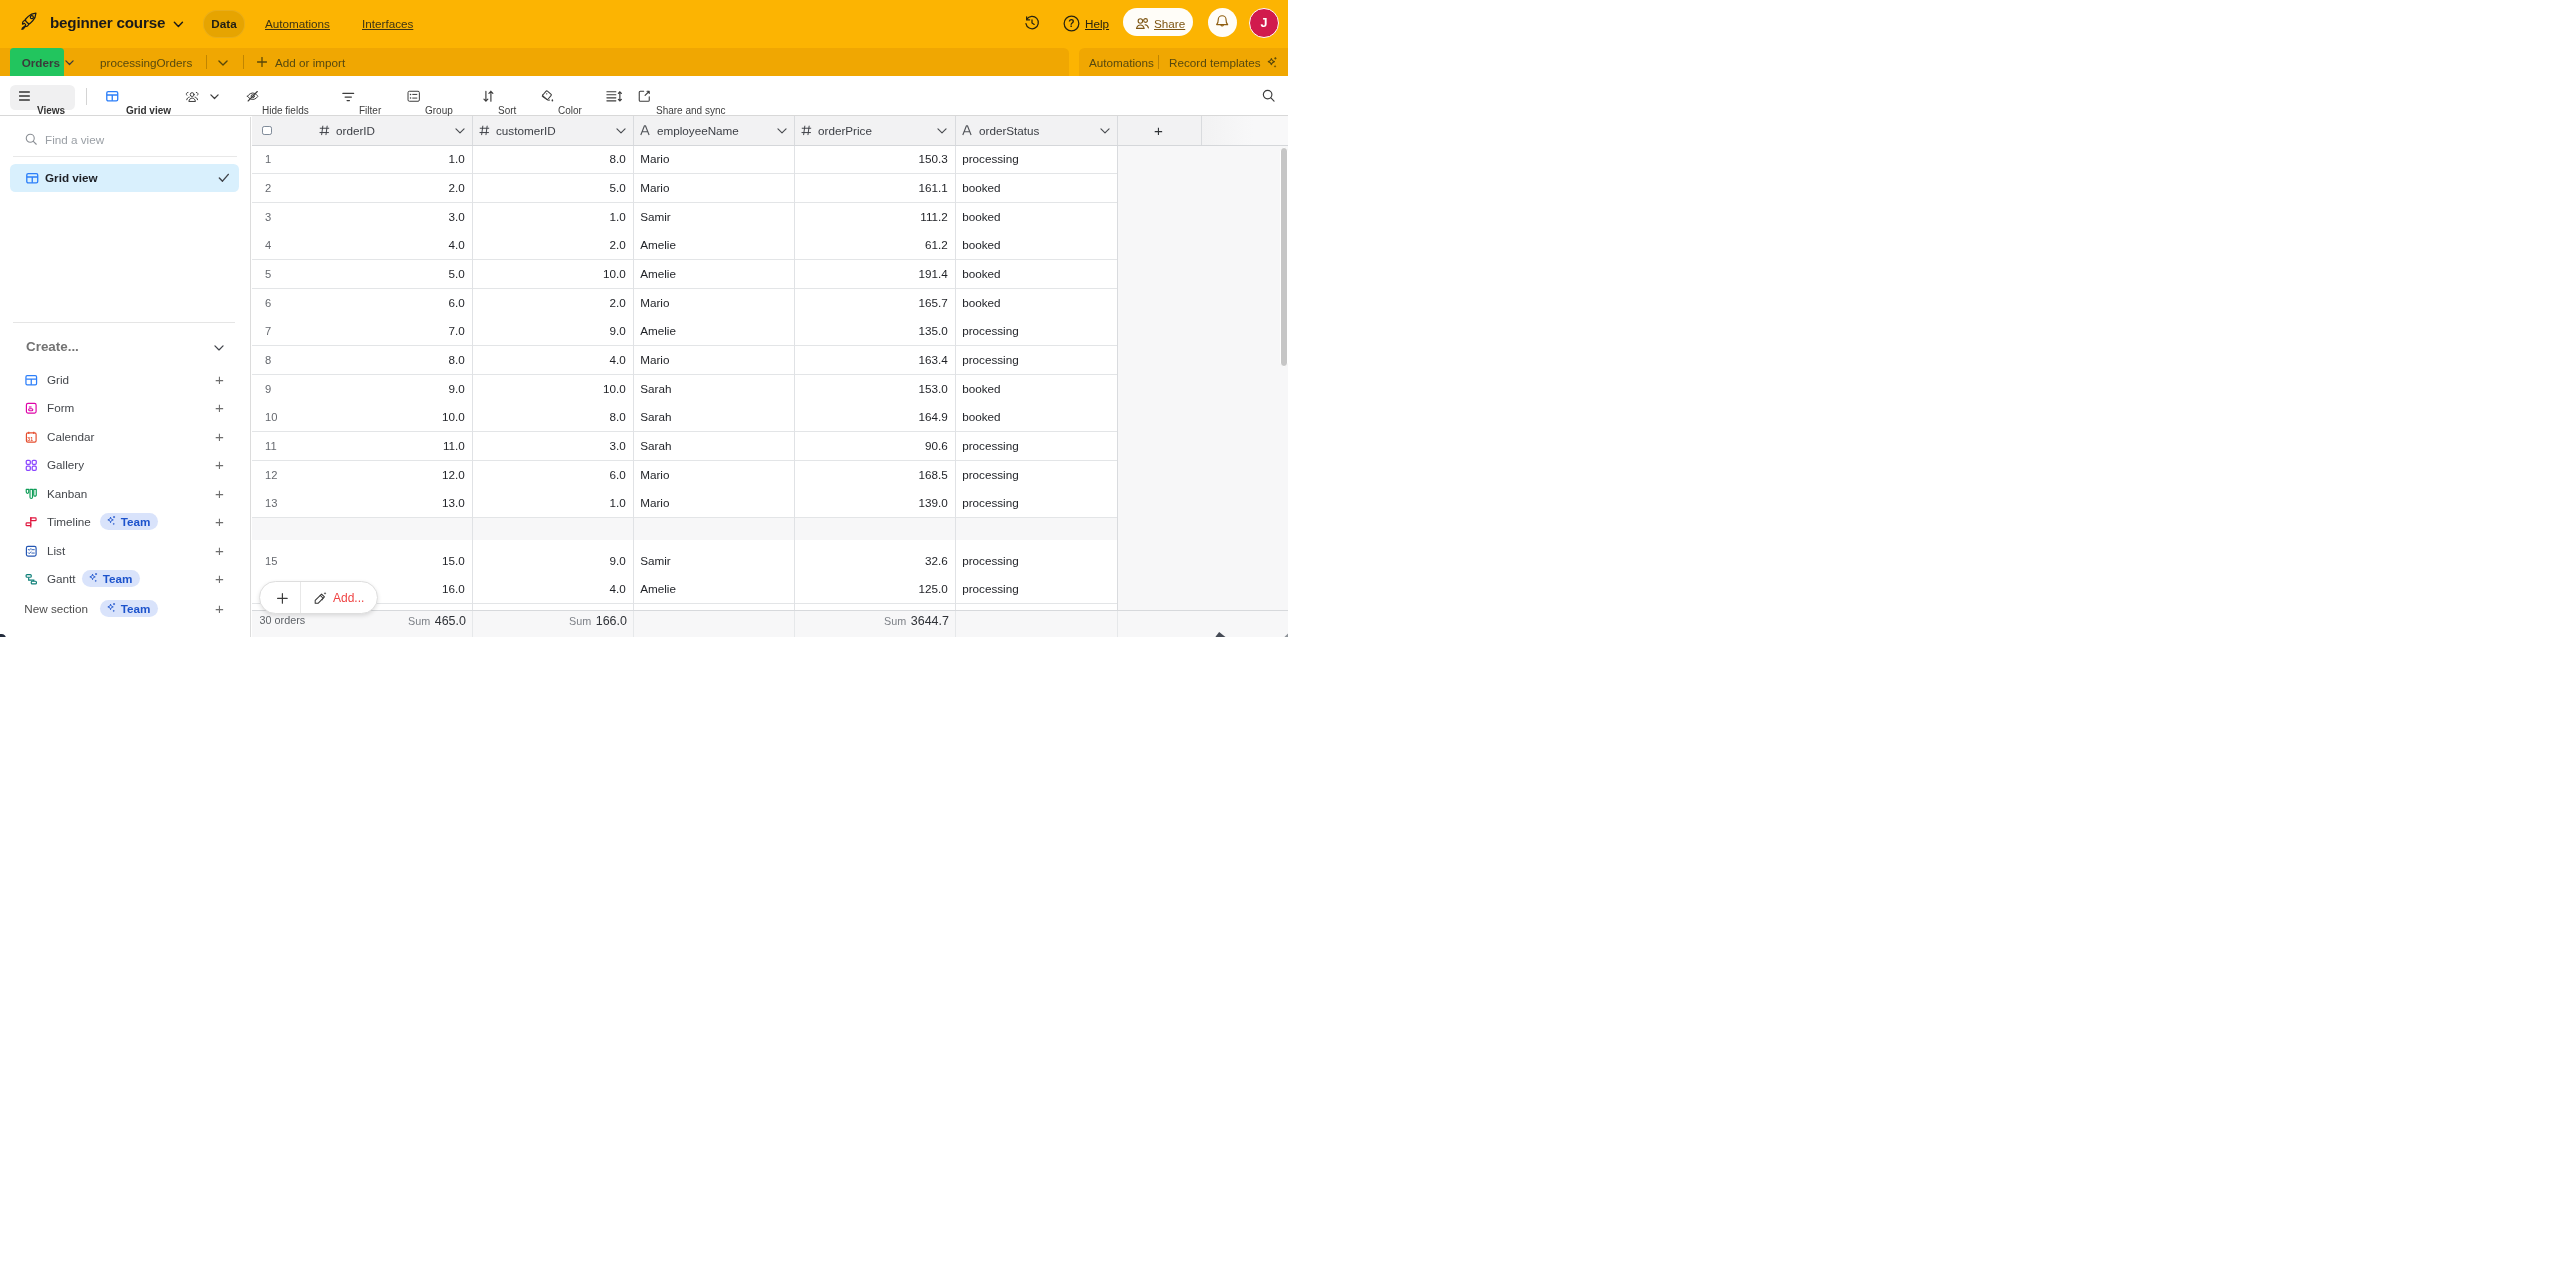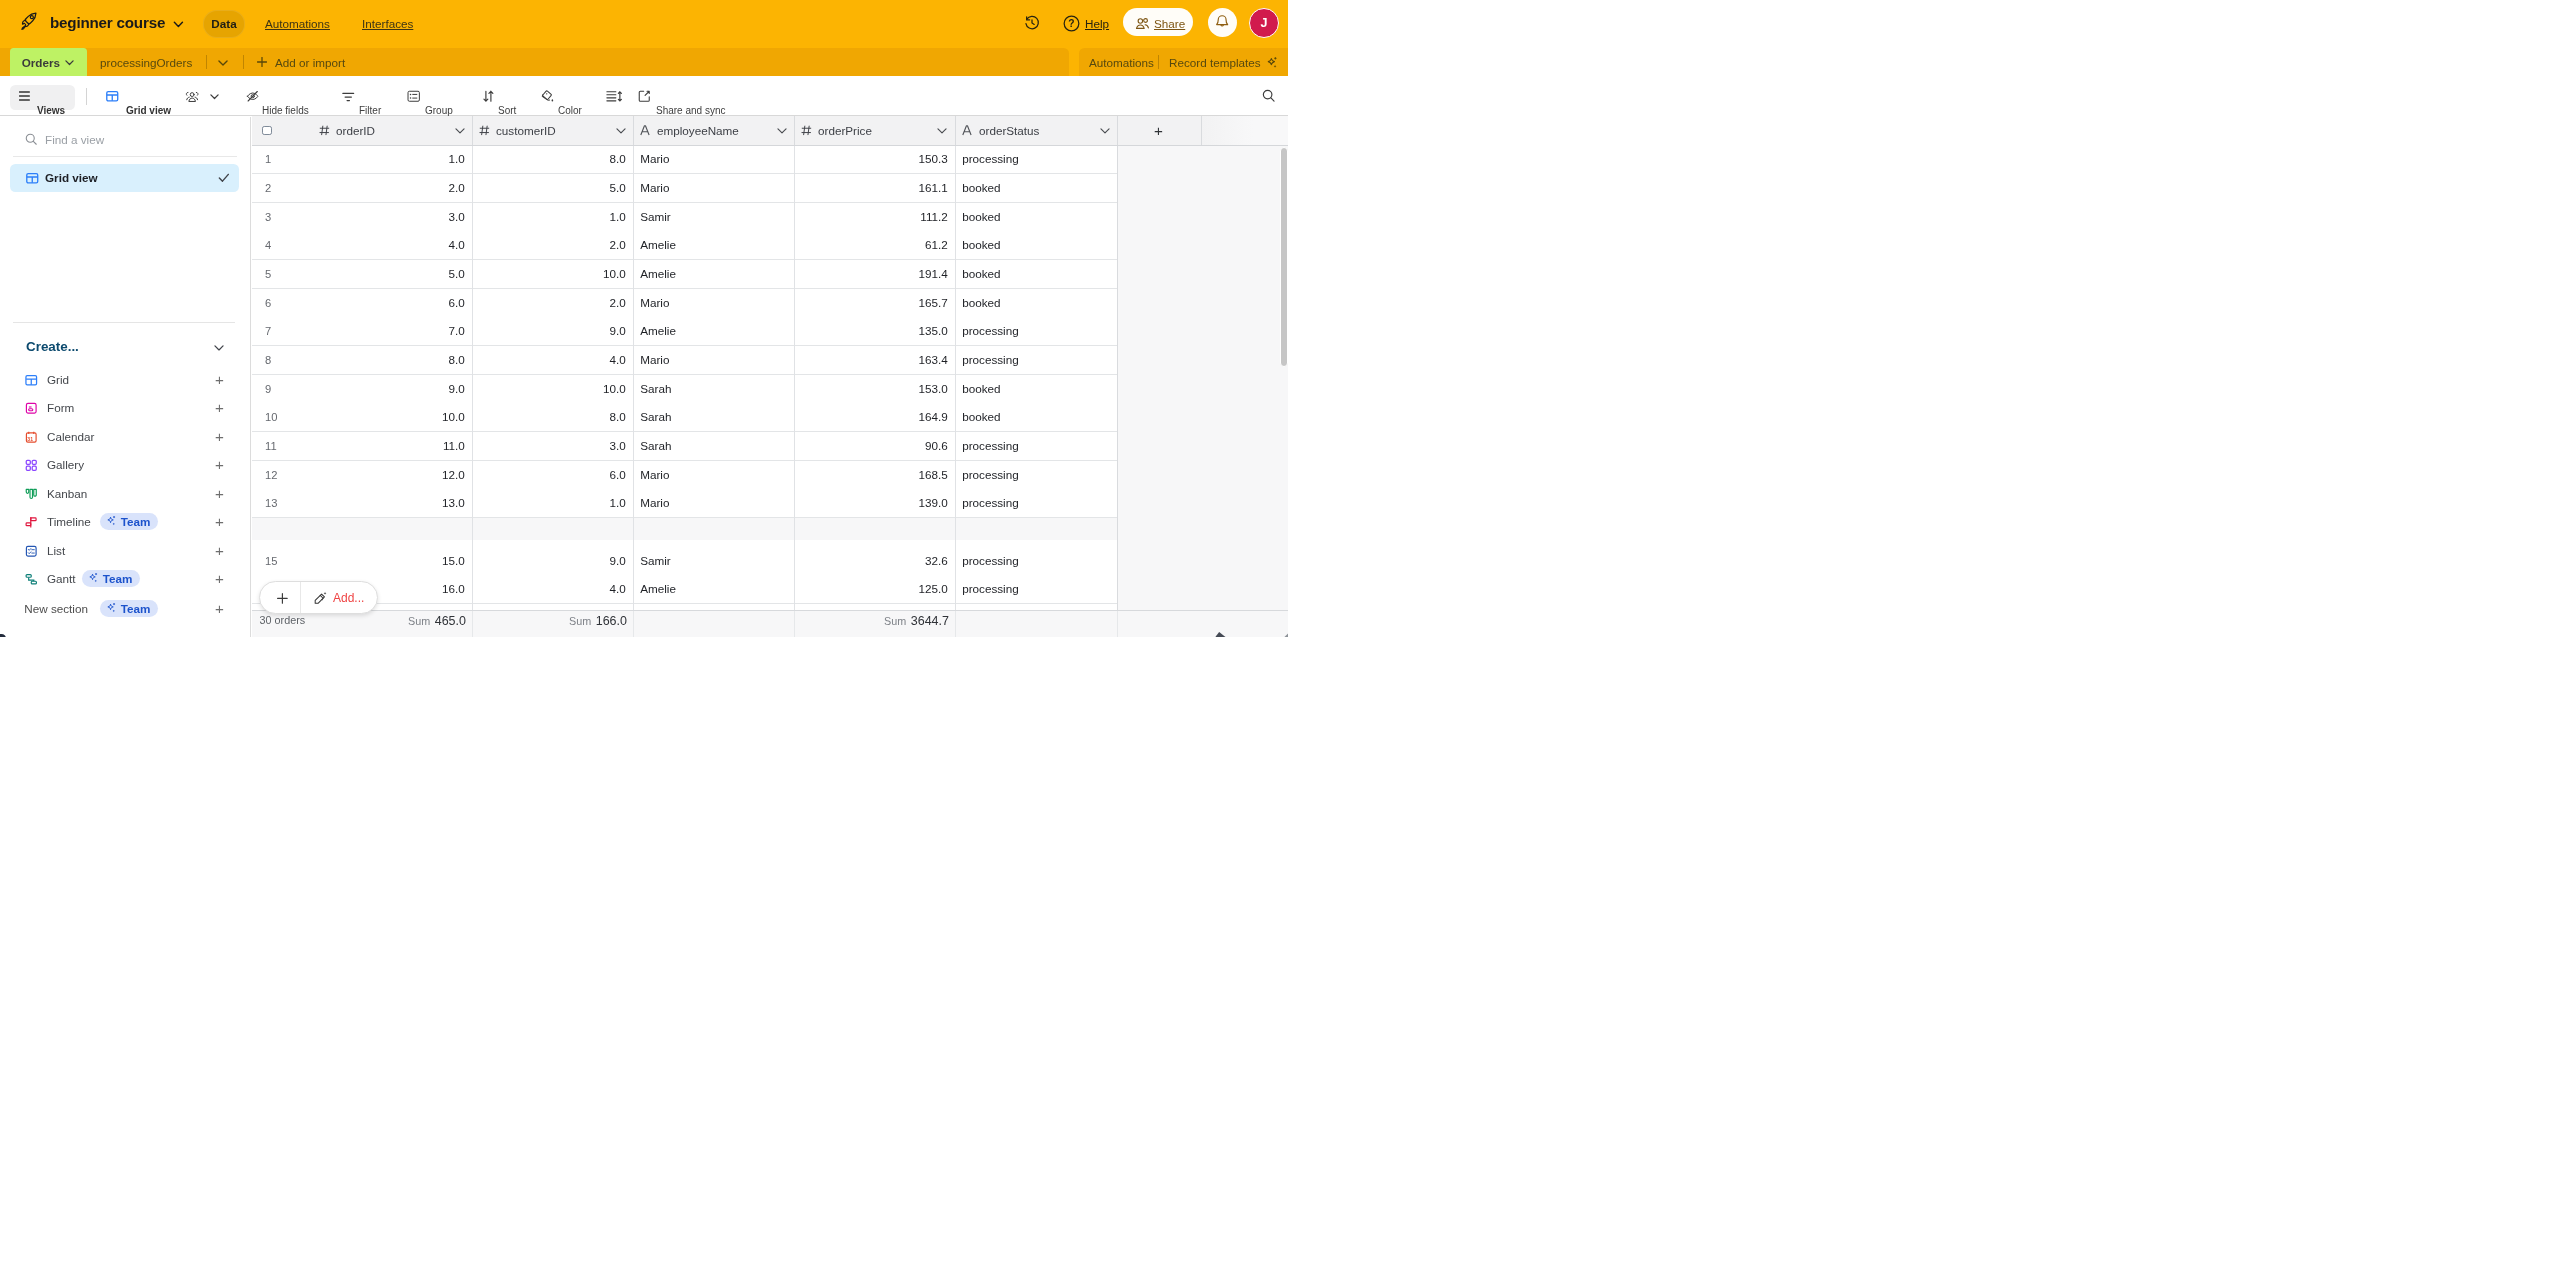--- a/index.html
+++ b/index.html
@@ -5,21 +5,21 @@
 #page { position:relative; width:1288px; height:637px; background:#fff; overflow:hidden; }
 .abs { position:absolute; }
 #topbar { position:absolute; left:0; top:0; width:1288px; height:48px; background:#fcb402; }
 #topbar .title { position:absolute; left:50px; top:14.3px; font-size:15.2px; font-weight:700; color:#1a1a1a; letter-spacing:-0.2px; }
 .tbitem { position:absolute; top:0; height:48px; line-height:48px; font-size:11.7px; color:#3d3414;text-decoration:underline; }
 #datapill { position:absolute; left:203px; top:10px; width:42px; height:28px; border-radius:14.3px; background:rgba(0,0,0,0.085); box-shadow:inset 0 0 0 0.9px rgba(255,255,255,0.10); text-align:center; line-height:28px; font-size:11.7px; font-weight:700; color:#1f1d15; }
 .whitepill { position:absolute; background:#fffdf8; border-radius:14.3px; }
 .circle { position:absolute; width:29px; height:29px; border-radius:50%; background:#fffdf8; top:8px; }
 #tabrow { position:absolute; left:0; top:48px; width:1288px; height:29px; background:#fcb402; }
 .tabcard { position:absolute; top:0; height:29px; background:#f0a702; }
-#orderstab { position:absolute; left:10px; top:0; width:77px; height:29px; background:#bef264; border-radius:3.6px 3.6px 0 0; }
+#orderstab { position:absolute; left:10px; top:0; width:54px; height:29px; background:#22c55e; border-radius:3.6px 3.6px 0 0; }
 #orderstab .t { position:absolute; left:11.7px; top:0; line-height:29px; font-size:11.7px; font-weight:700; color:#3b3b3b; }
 .tabtxt { position:absolute; top:0; height:29px; line-height:29px; font-size:11.7px; color:#57490f; }
 .tdiv { position:absolute; top:7.2px; width:0.9px; height:14.3px; background:rgba(0,0,0,0.20); }
 #toolbar { position:absolute; left:0; top:76px; width:1288px; height:40px; background:#fff; border-bottom:0.9px solid #d8d8d8; }
 #viewsbtn { position:absolute; left:10px; top:8.5px; width:65px; height:25px; background:#f0f0f1; border-radius:5.4px; }
 .tlitem { position:absolute; top:15px; height:39px; line-height:39px; font-size:10px; color:#404040; }
 #sidebar { position:absolute; left:0; top:117px; width:251px; height:521px; background:#fff; border-right:0.9px solid #dcdcdc; }
 .sitem { position:absolute; left:10px; width:229px; height:29px; }
 .si { position:absolute; left:15.2px; top:8px; width:12.5px; height:12.5px; }
 .slabel { position:absolute; top:0; height:29px; line-height:29px; font-size:11.7px; color:#44474c; }
@@ -223,21 +223,21 @@
         <g fill="none" stroke="#2d7ff9" stroke-width="1.7">
           <rect x="1" y="2" width="14" height="12" rx="1.8"></rect>
           <path d="M1.2 6.4h13.6M8 6.4v7.4"></path>
         </g>
       </svg>
   <div class="abs" style="left:45px;top:47px;line-height:28px;font-size:11.7px;font-weight:700;color:#1d1f25">Grid view</div>
   <svg class="abs" style="left:218px;top:56px" width="11.7" height="10" viewBox="0 0 13 11">
         <path d="M1.5 5.5l3.5 3.5L11.5 1.5" fill="none" stroke="#40434a" stroke-width="1.6" stroke-linecap="round" stroke-linejoin="round"></path>
       </svg>
   <div class="abs" style="left:13.4px;top:205px;width:222px;height:0.9px;background:#e5e5e5"></div>
-  <div class="abs" style="left:26px;top:222px;font-size:13.4px;font-weight:700;color:#0c4a6e">Create...</div>
+  <div class="abs" style="left:26px;top:222px;font-size:13.4px;font-weight:700;color:#737373">Create...</div>
   <svg class="abs" style="left:214px;top:228px" width="10" height="6.3" viewBox="0 0 11 7">
         <path d="M1 1l4.5 4.5L10 1" fill="none" stroke="#40434a" stroke-width="1.4" stroke-linecap="round" stroke-linejoin="round"></path>
       </svg>
 <div class="sitem" style="top:248px">
         <span class="si"><svg width="12.5" height="12.5" viewBox="0 0 16 16">
             <g fill="none" stroke="#2d7ff9" stroke-width="1.6">
               <rect x="1.2" y="2.2" width="13.6" height="11.6" rx="1.6"></rect>
               <path d="M1.5 6.5h13M8 6.5v7.2"></path>
             </g>
           </svg></span>

